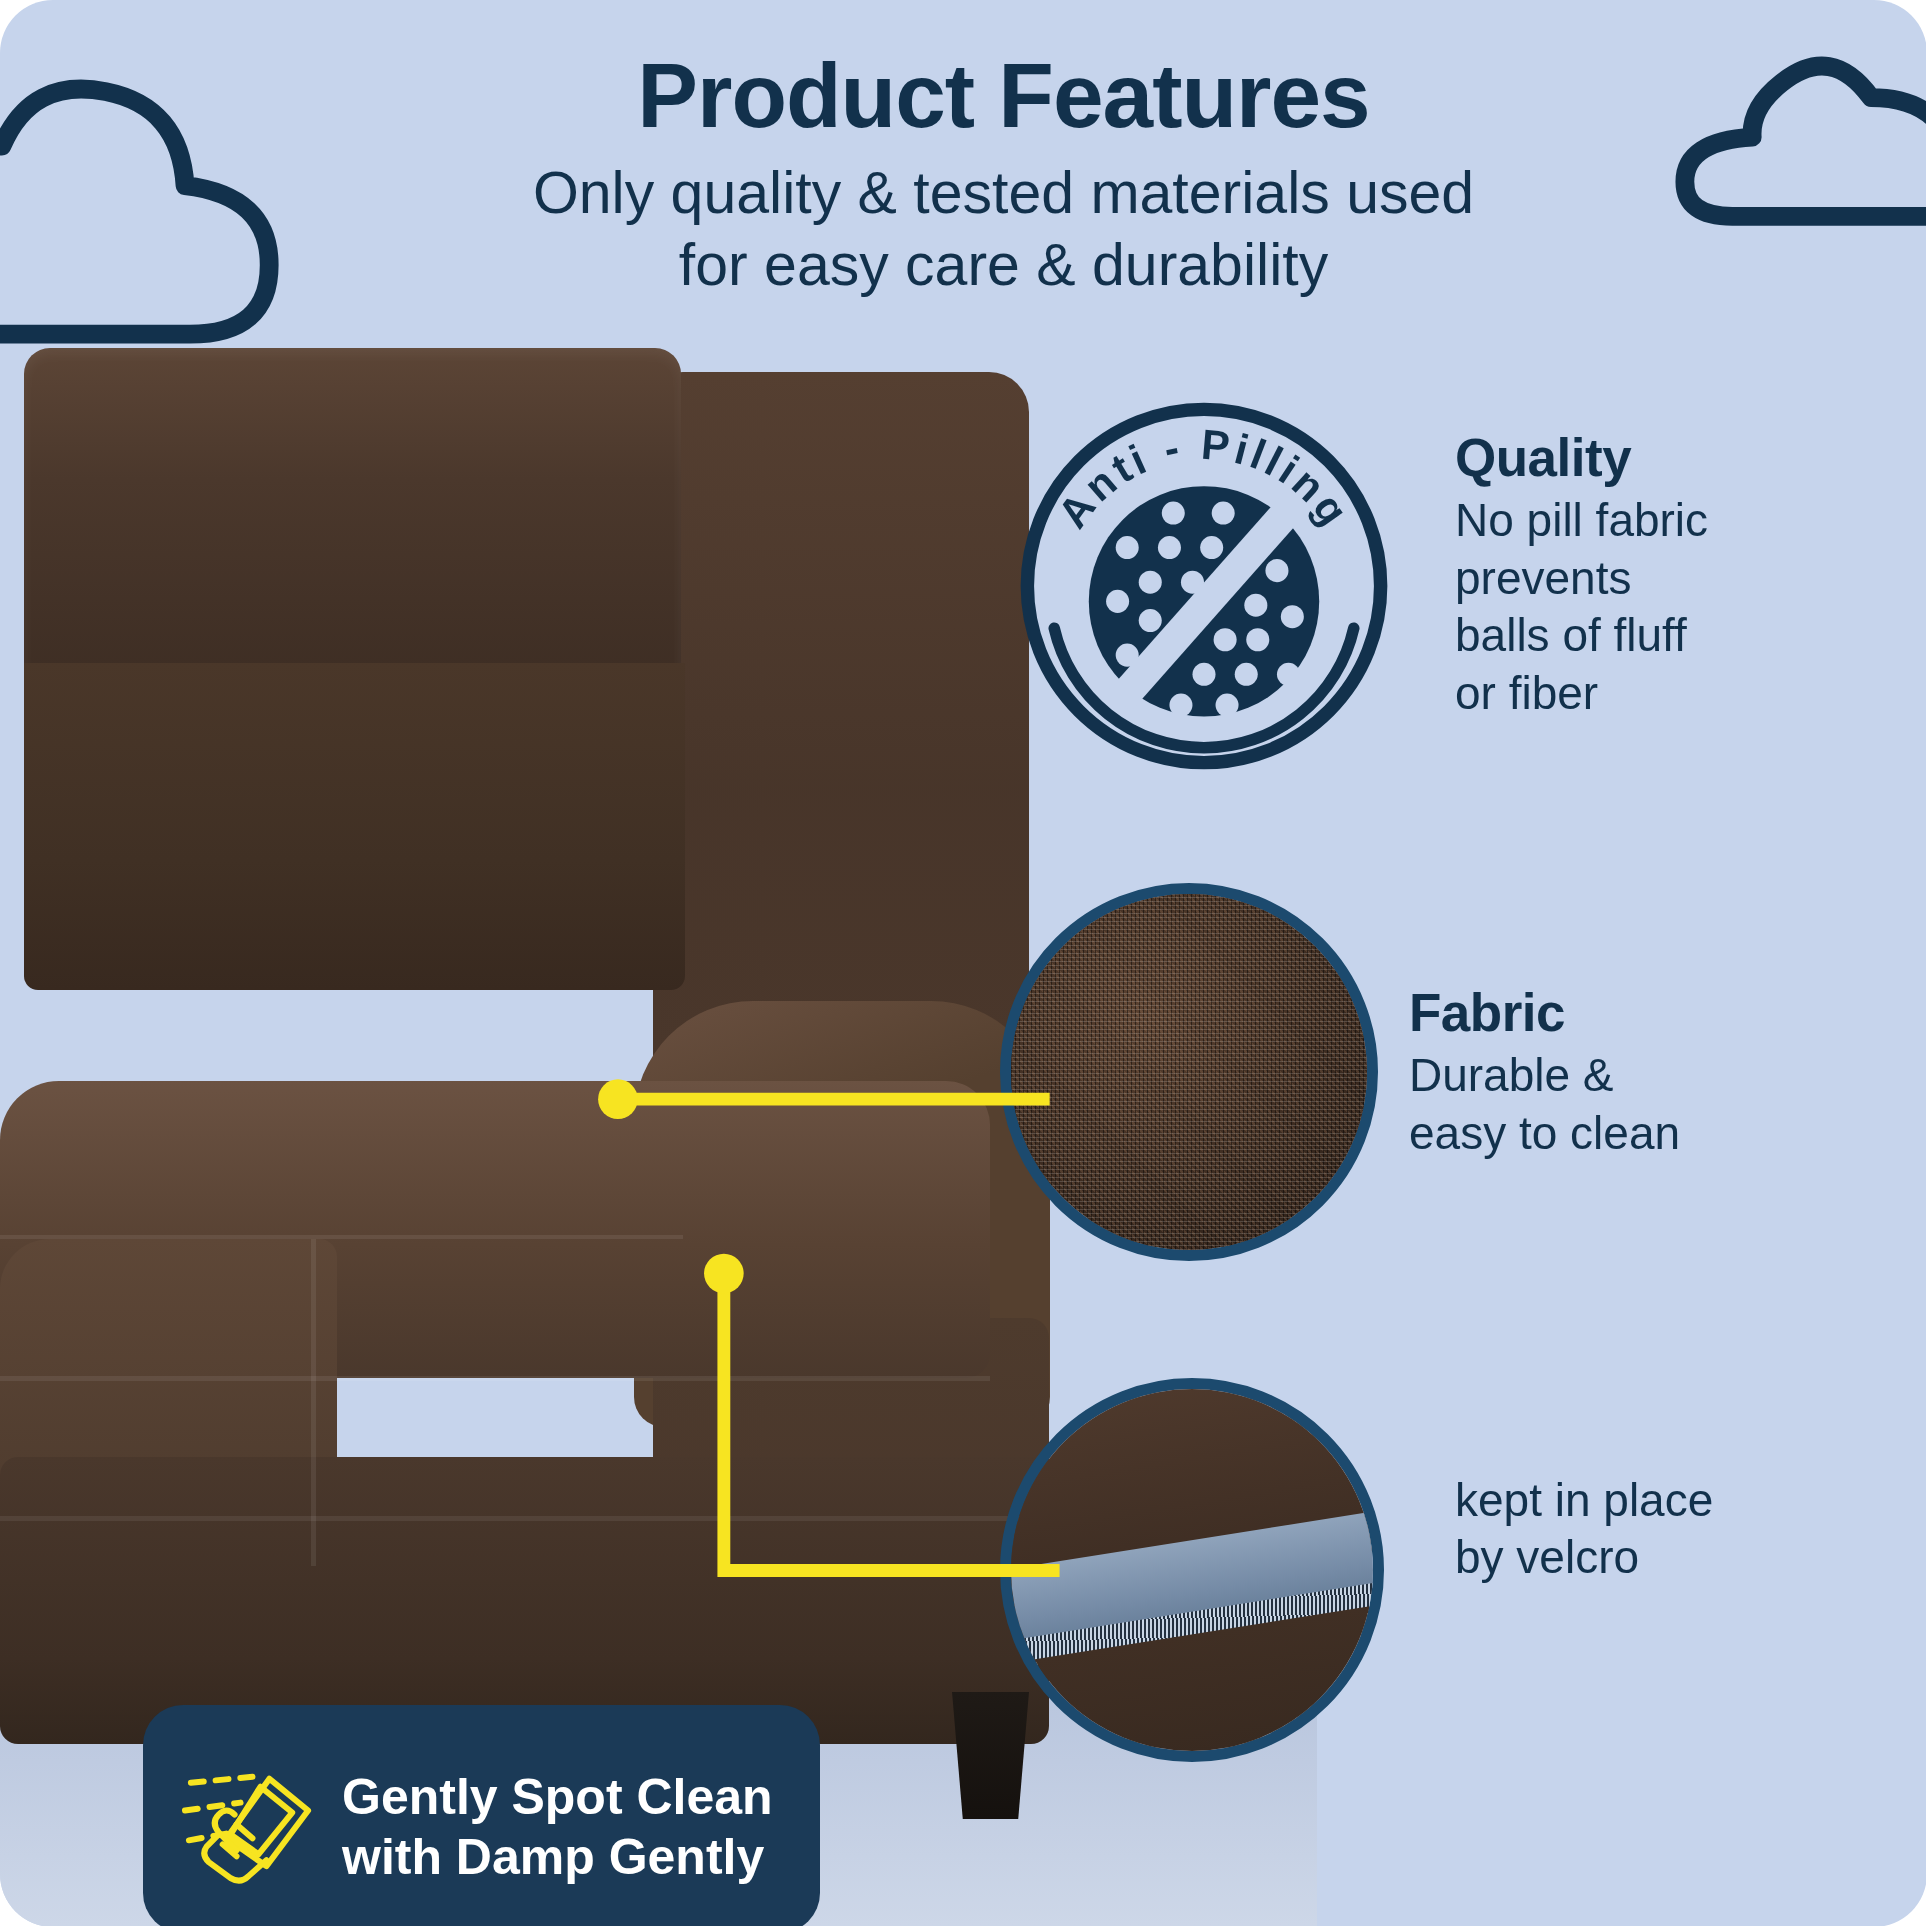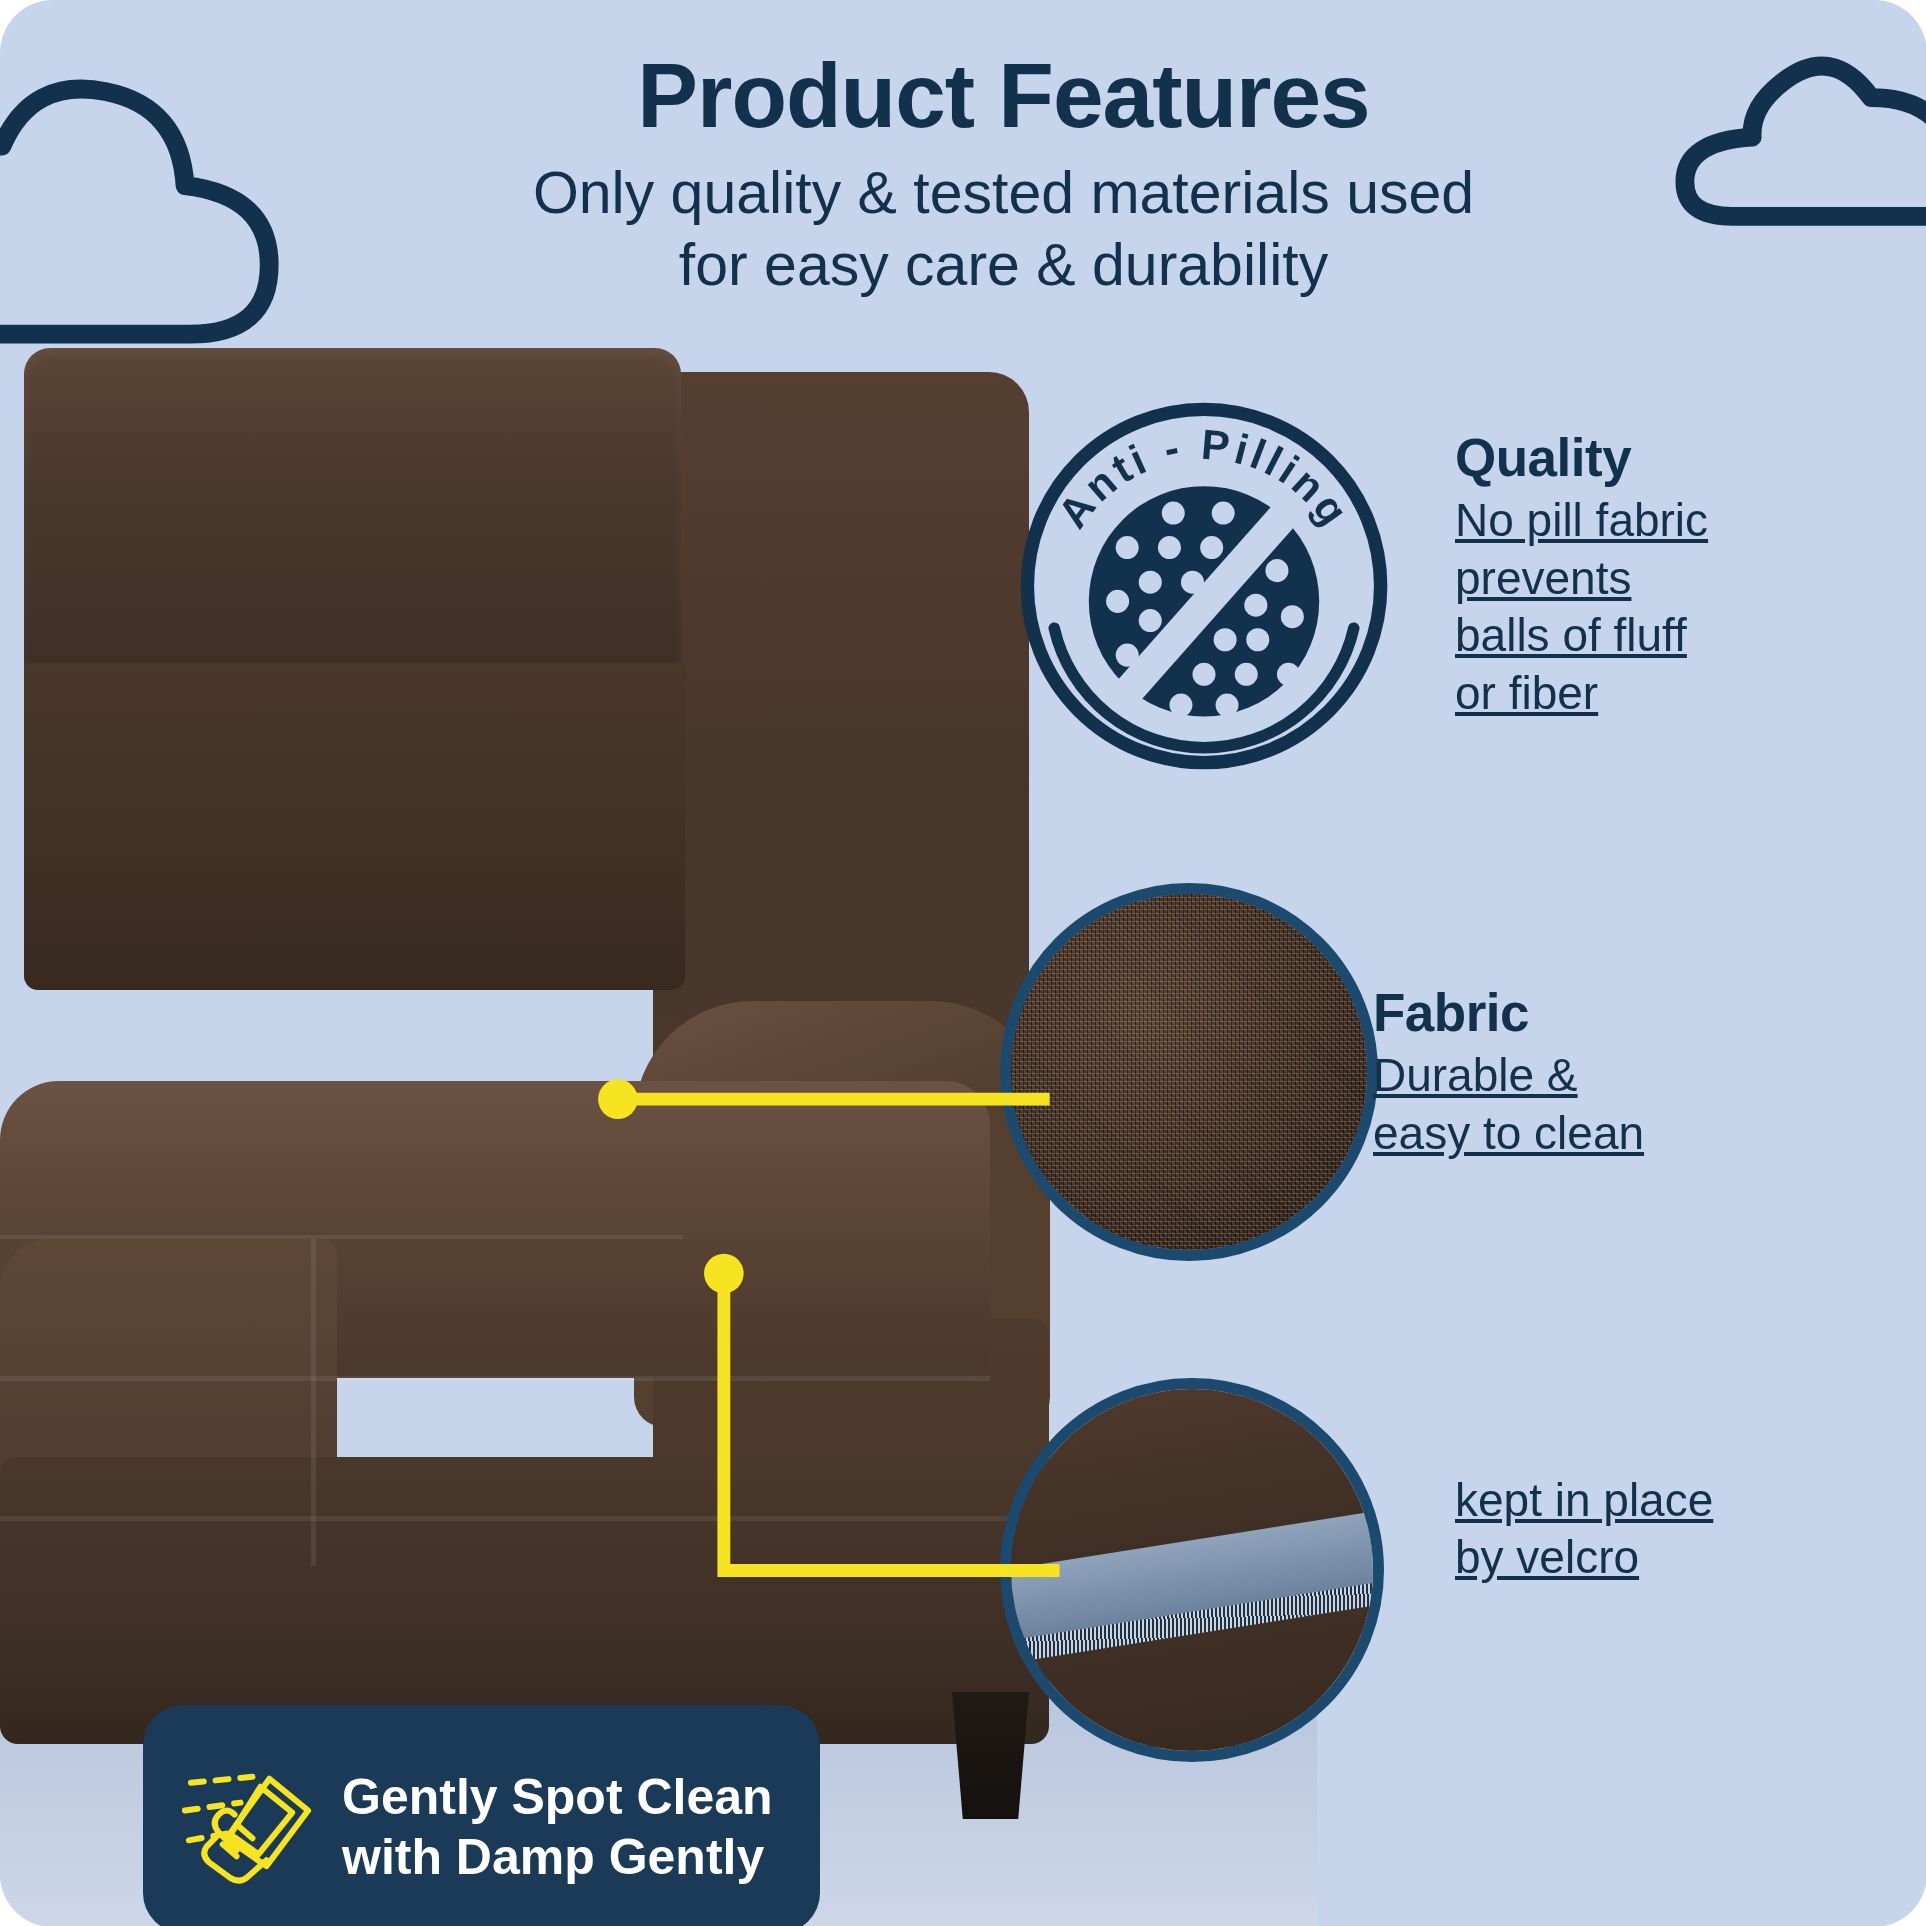--- a/index.html
+++ b/index.html
@@ -147,23 +147,23 @@
 
   
   #connectors{position:absolute;left:0;top:0;width:1927px;height:1927px;}
 
   
   .feature{position:absolute;width:416px;color:#12314c;margin-left:17px;}
   .feature h3{
     margin:0 0 6px 0;font-size:53px;font-weight:bold;line-height:1.06;
     letter-spacing:-0.5px;
   }
-  .feature p{margin:0;font-size:46px;line-height:1.25;font-weight:400;text-decoration:underline;}
+  .feature p{margin:0;font-size:46px;line-height:1.25;font-weight:400;}
   #feat-quality{left:1438px;top:430px;}
-  #feat-fabric{left:1356px;top:985px;}
+  #feat-fabric{left:1392px;top:985px;}
   #feat-velcro{left:1438px;top:1414px;}
 
   
   #banner{
     position:absolute;left:143px;top:1705px;width:677px;height:228px;
     background:#1b3a57;border-radius:40px;
     display:flex;align-items:center;box-sizing:border-box;padding:0 20px 0 32px;
   }
   #banner-text{
     color:#ffffff;font-size:50px;line-height:1.2;font-weight:700;

